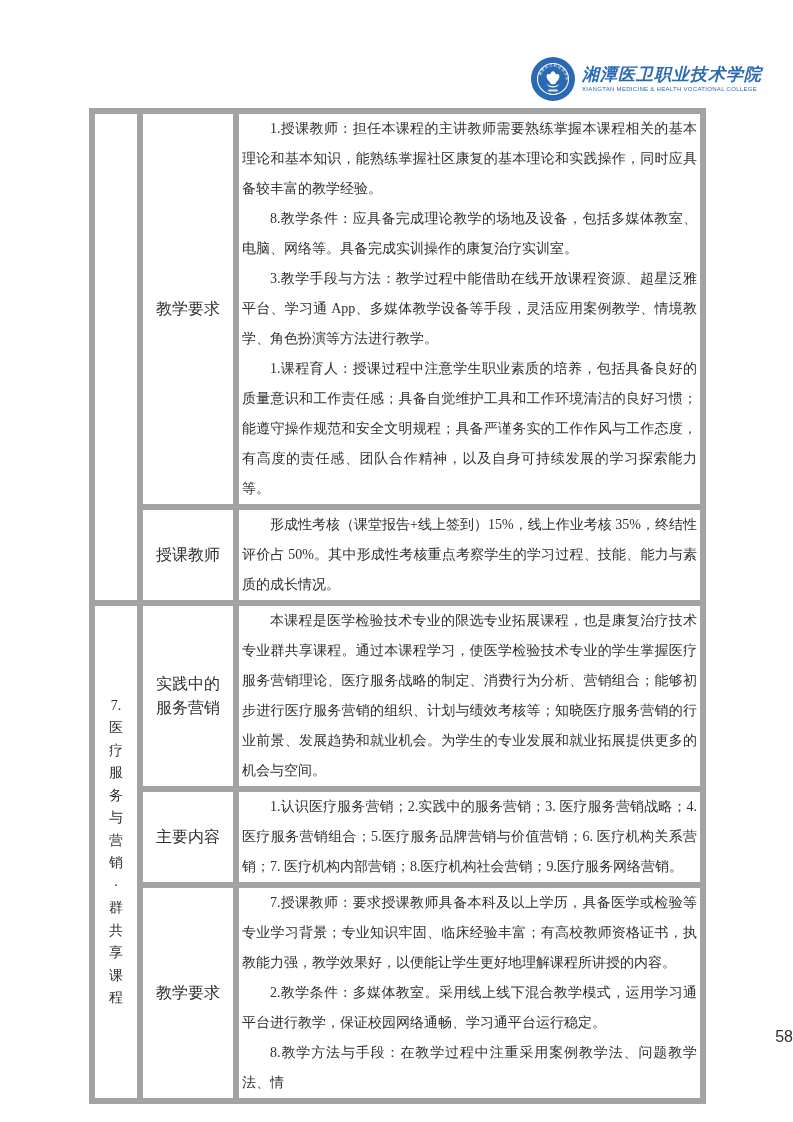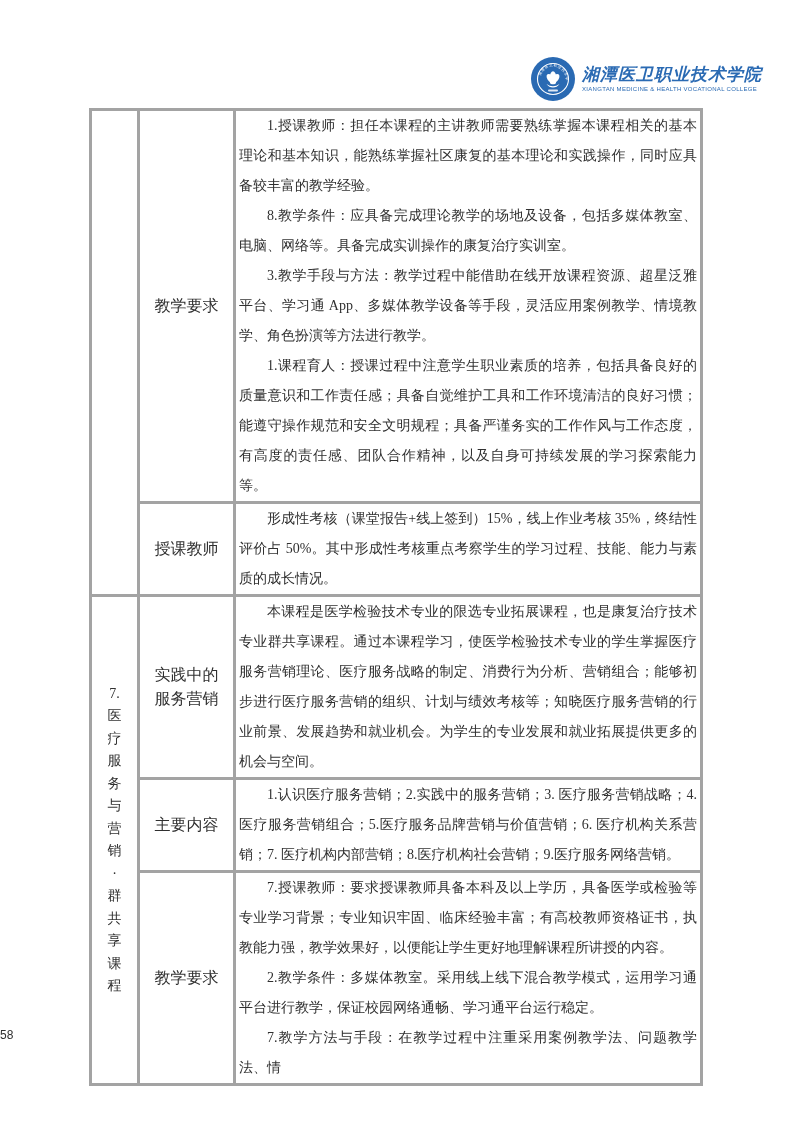--- a/index.html
+++ b/index.html
@@ -47,21 +47,21 @@
   
   .doc-table {
     position: absolute;
     left: 89px;
     top: 108px;
     width: 611px;
     border-collapse: collapse;
     table-layout: fixed;
   }
   .doc-table td {
-    border: 3px solid #a3a3a3;
+    border: 6px solid #a3a3a3;
     vertical-align: middle;
     overflow: hidden;
   }
   col.c-side   { width: 48px; }
   col.c-header { width: 96px; }
   col.c-body   { width: 467px; }
 
   td.side-cell { text-align: center; }
   .side-label {
     display: flex;
@@ -94,22 +94,22 @@
   tr.r3 { height: 159px; }
   tr.r4 { height: 92px; }
   tr.r5 { height: 181px; }
 
   
   .page-number {
     position: absolute;
     left: 0;
     right: 0;
     top: 1028px;
-    text-align: left;
-    font-size: 12px;
+    text-align: right;
+    font-size: 16px;
     color: #303030;
     font-family: "Liberation Sans", sans-serif;
   }
 </style>
 </head>
 <body>
 
 <div class="page">
 
   <div class="logo-block">
@@ -189,21 +189,21 @@
       <td class="header-cell">主要内容</td>
       <td class="body-cell">
         <p>1.认识医疗服务营销；2.实践中的服务营销；3. 医疗服务营销战略；4. 医疗服务营销组合；5.医疗服务品牌营销与价值营销；6. 医疗机构关系营销；7. 医疗机构内部营销；8.医疗机构社会营销；9.医疗服务网络营销。</p>
       </td>
     </tr>
     <tr class="r5">
       <td class="header-cell">教学要求</td>
       <td class="body-cell">
         <p>7.授课教师：要求授课教师具备本科及以上学历，具备医学或检验等专业学习背景；专业知识牢固、临床经验丰富；有高校教师资格证书，执教能力强，教学效果好，以便能让学生更好地理解课程所讲授的内容。</p>
         <p>2.教学条件：多媒体教室。采用线上线下混合教学模式，运用学习通平台进行教学，保证校园网络通畅、学习通平台运行稳定。</p>
-        <p>7.教学方法与手段：在教学过程中注重采用案例教学法、问题教学法、情</p>
+        <p>8.教学方法与手段：在教学过程中注重采用案例教学法、问题教学法、情</p>
       </td>
     </tr>
   </tbody>
     </table>
 
   <div class="page-number">58</div>
 
 </div>
 
 </body></html>

